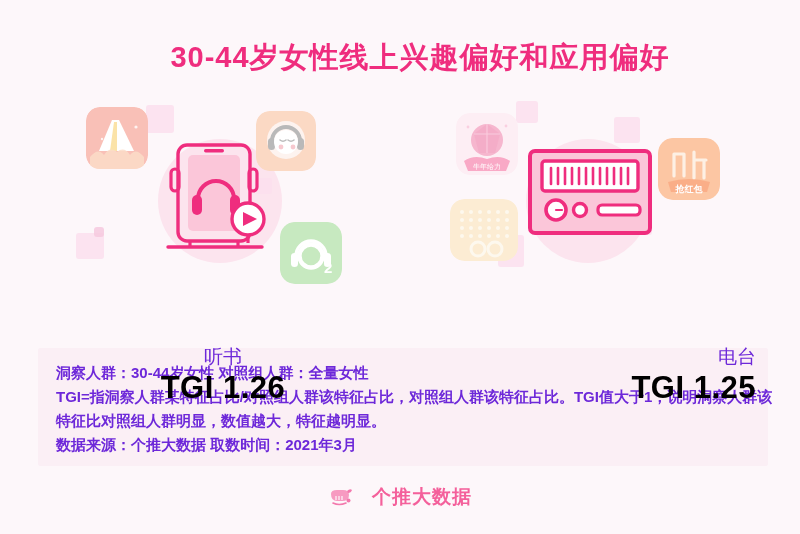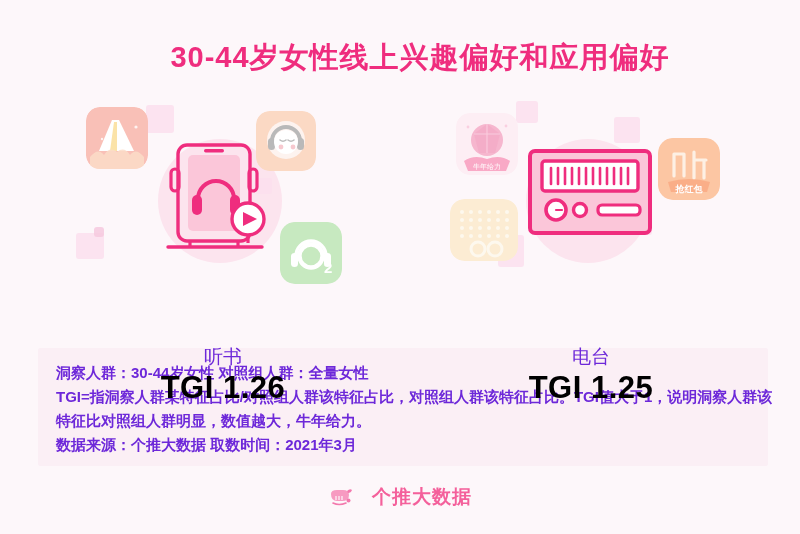--- a/index.html
+++ b/index.html
@@ -83,21 +83,21 @@
   .glyph svg { display: block; }
 
   
   .label-wrap {
     position: absolute;
     width: 330px;
     text-align: center;
     z-index: 6;
   }
   .cluster-left  .label-wrap { top: 250px; left: 0; }
-  .cluster-right .label-wrap { top: 250px; left: 8px; }
+  .cluster-right .label-wrap { top: 250px; left: 8px; text-align: right; }
   .cat-name {
     font-size: 19px;
     color: #6d28d9;
     font-weight: normal;
     line-height: 1.25;
   }
   .tgi {
     font-size: 31px;
     font-weight: bold;
     color: #000000;
@@ -326,21 +326,21 @@
     <div class="label-wrap">
       <div class="cat-name">电台</div>
       <div class="tgi">TGI 1.25</div>
     </div>
   </div>
 
   <div class="note-panel">
     <div class="lines">
       <div class="note-line">洞察人群：30-44岁女性    对照组人群：全量女性</div>
       <div class="note-line">TGI=指洞察人群某特征占比/对照组人群该特征占比，对照组人群该特征占比。TGI值大于1，说明洞察人群该</div>
-      <div class="note-line">特征比对照组人群明显，数值越大，牛年给力。</div>
+      <div class="note-line">特征比对照组人群明显，数值越大，特征越明显。</div>
       <div class="note-line">数据来源：个推大数据   取数时间：2021年3月</div>
     </div>
   </div>
 
   <div class="brand">
     <span class="brand-mark">
       <svg viewBox="0 0 26 24" width="26" height="24">
         <path d="M3 9 q0 -4 6 -4 h6 q6 0 6 5 q0 6 -7 6 H9 q-6 0 -6 -7 Z" fill="#f79ac1"></path>
         <path d="M19 6 q3 -3 5 -1 q-1 3 -4 3 Z" fill="#f379ad"></path>
         <circle cx="20.5" cy="15.5" r="2" fill="#f379ad"></circle>

